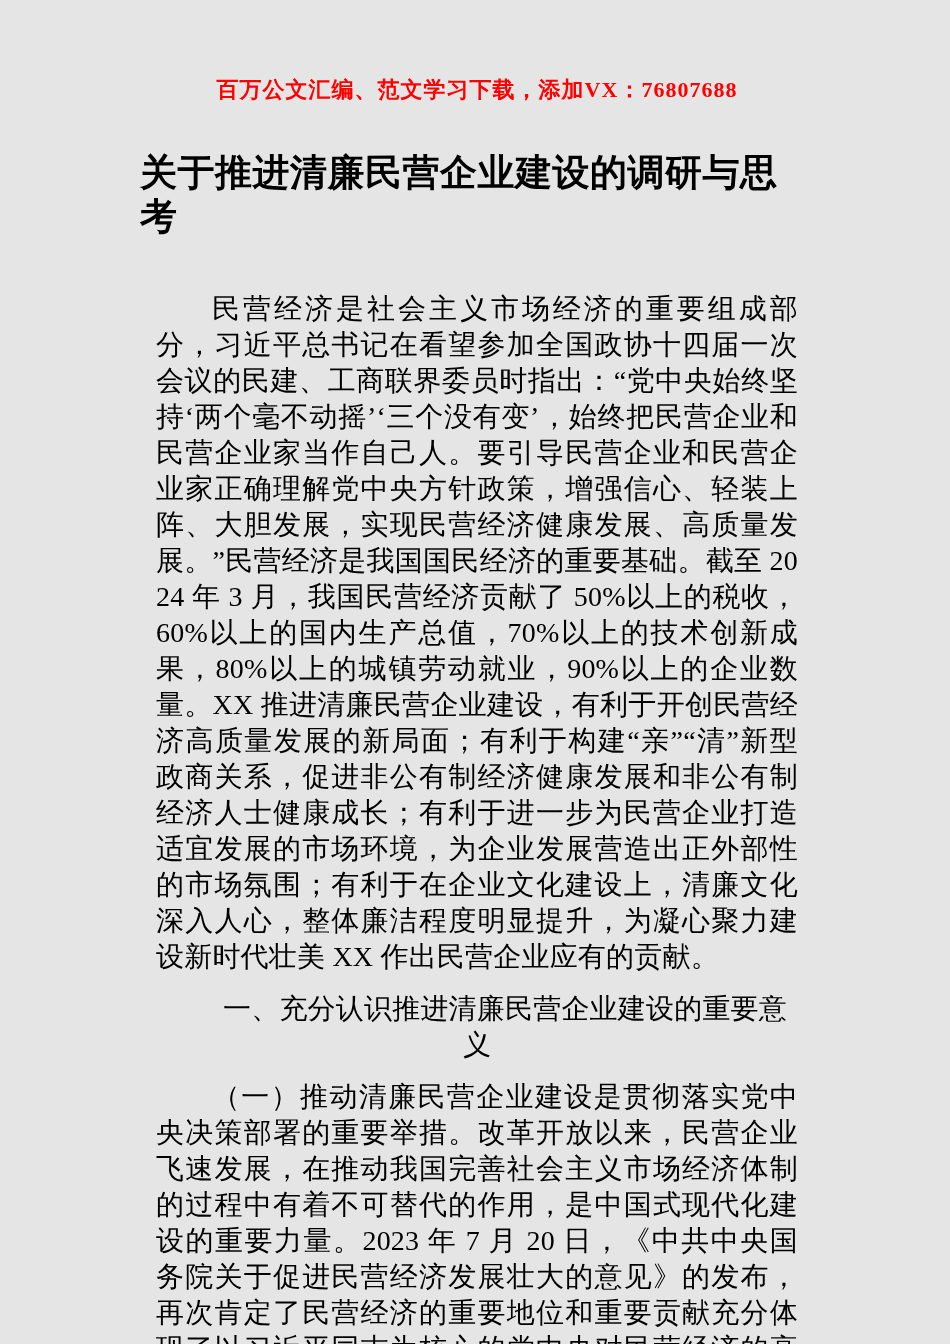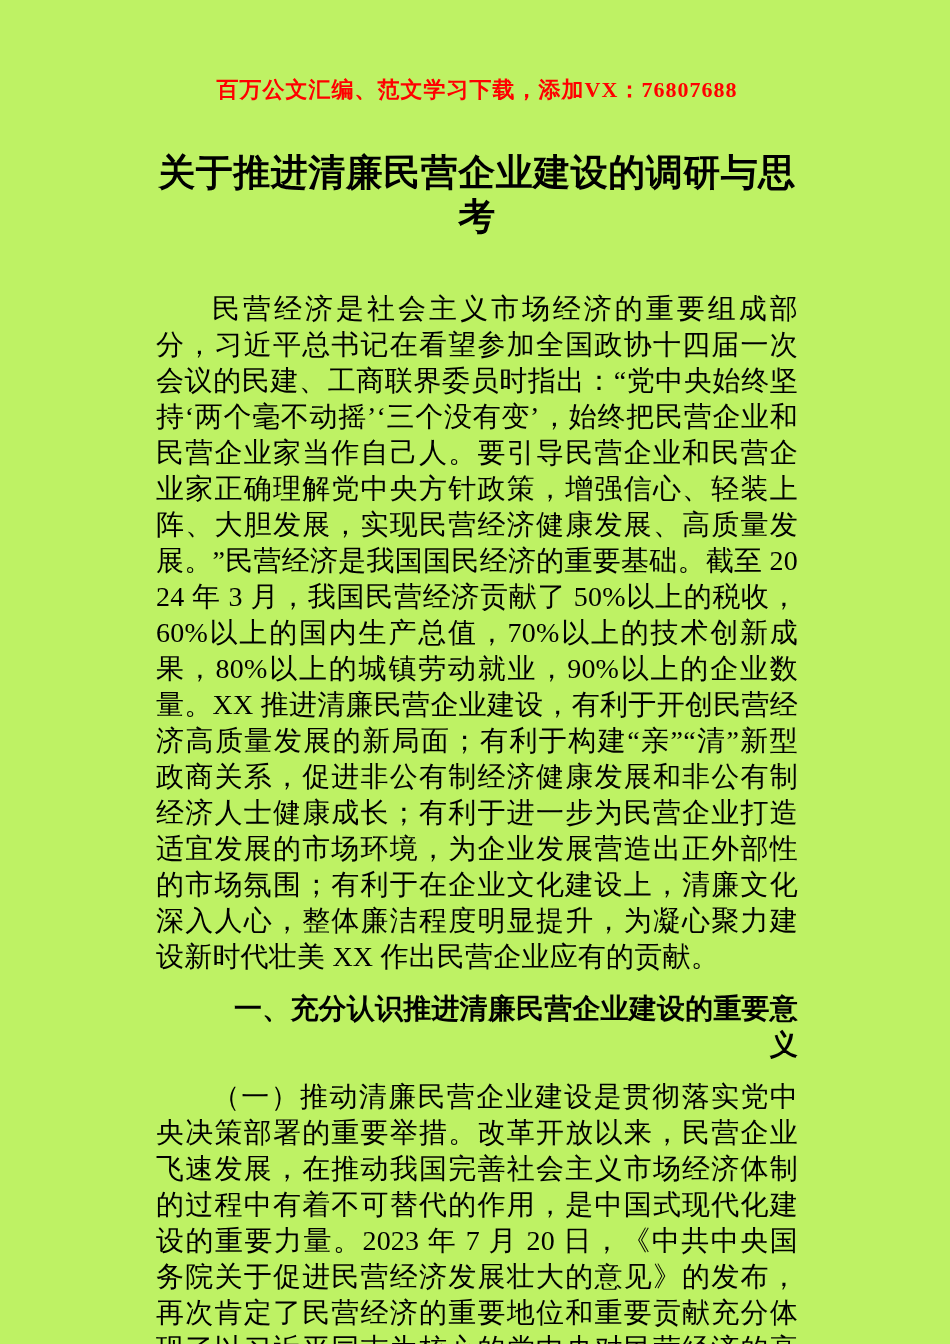--- a/index.html
+++ b/index.html
@@ -5,55 +5,54 @@
   html, body {
     margin: 0;
     padding: 0;
     background: #ffffff;
   }
   .page {
     position: relative;
     width: 950px;
     height: 1344px;
     margin: 0 auto;
-    background: #bef264;
+    background: #e5e5e5;
     box-sizing: border-box;
     padding: 76px 136px 0 140px;
     font-family: "Liberation Serif", "DejaVu Serif", serif;
     color: #000000;
     overflow: hidden;
   }
   .notice {
     text-align: center;
     font-size: 22px;
     line-height: 1.3;
     font-weight: bold;
     margin: 0 0 46px 0;
     letter-spacing: 1px;
   }
   .doc-title {
-    text-align: center;
+    text-align: left;
     font-size: 37px;
     font-weight: bold;
     line-height: 1.2;
     margin: 0 0 52px 0;
     letter-spacing: 0.5px;
   }
   p.body-para, p.section-heading {
     font-size: 28px;
     line-height: 36px;
     margin: 16px;
     text-align: justify;
     text-indent: 2em;
     word-break: break-all;
     letter-spacing: 0.2px;
   }
   p.section-heading {
-    text-align: right;
-    font-weight: bold;
+    text-align: center;
   }
 </style>
 </head>
 <body>
 
 <div class="page">
   <div class="notice" style="color: rgb(255, 0, 0);">百万公文汇编、范文学习下载，添加VX：76807688</div>
 
   <h1 class="doc-title">关于推进清廉民营企业建设的调研与思考</h1>
 

